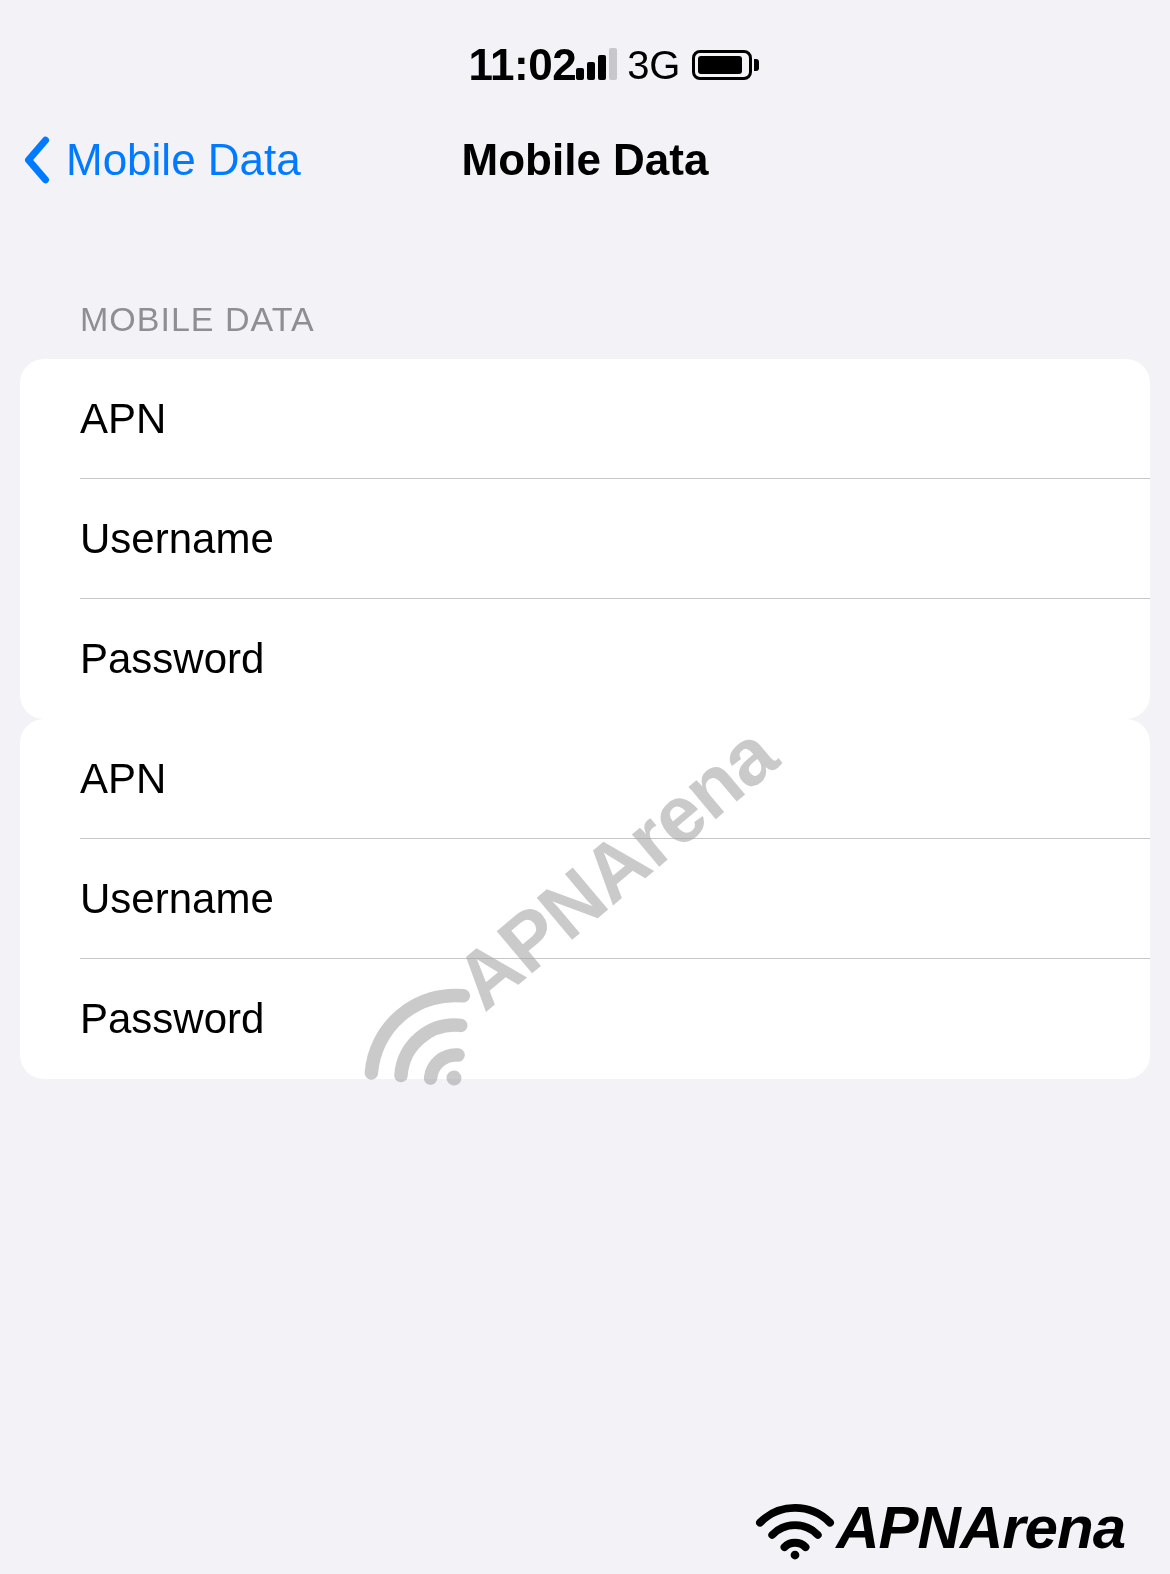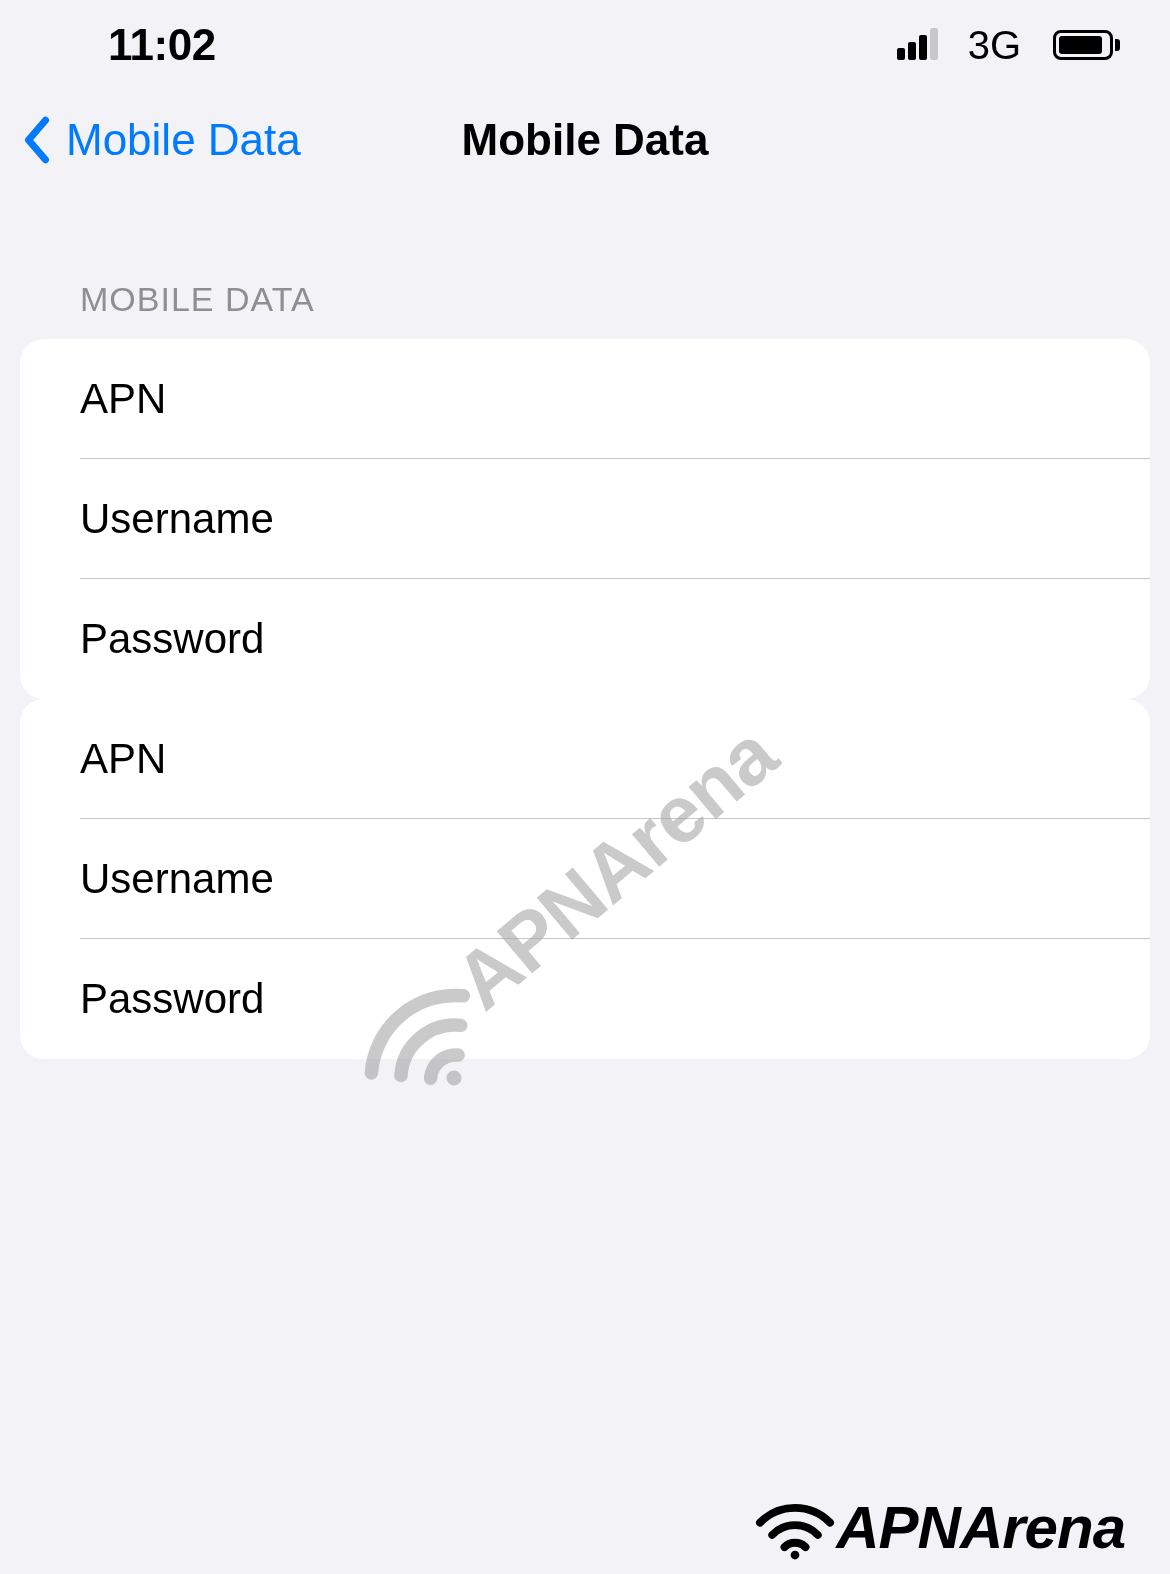--- a/index.html
+++ b/index.html
@@ -11,34 +11,34 @@
     }
     html, body {
       width: 1170px;
       height: 1574px;
       background: #f2f2f7;
       position: relative;
       overflow: hidden;
     }
     .status-bar {
       display: flex;
-      justify-content: space-between;
-      align-items: center;
-      padding: 20px 50px 20px 108px;
+      justify-content: center;
+      align-items: center;
+      padding: 40px 50px 20px 108px;
     }
     .status-time {
       font-size: 44px;
       font-weight: 600;
       color: #000;
       letter-spacing: -0.5px;
     }
     .status-right {
       display: flex;
       align-items: center;
-      gap: 24px;
+      gap: 4px;
     }
     .signal-bars {
       display: flex;
       align-items: flex-end;
       gap: 3px;
       height: 30px;
     }
     .signal-bar {
       width: 8px;
       background: #000;

